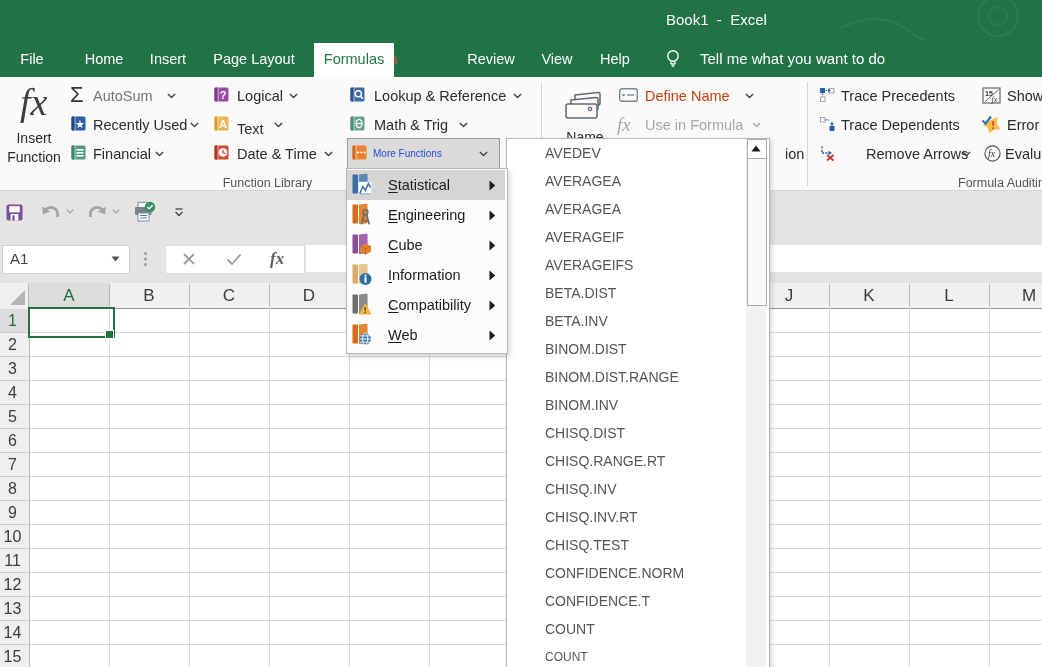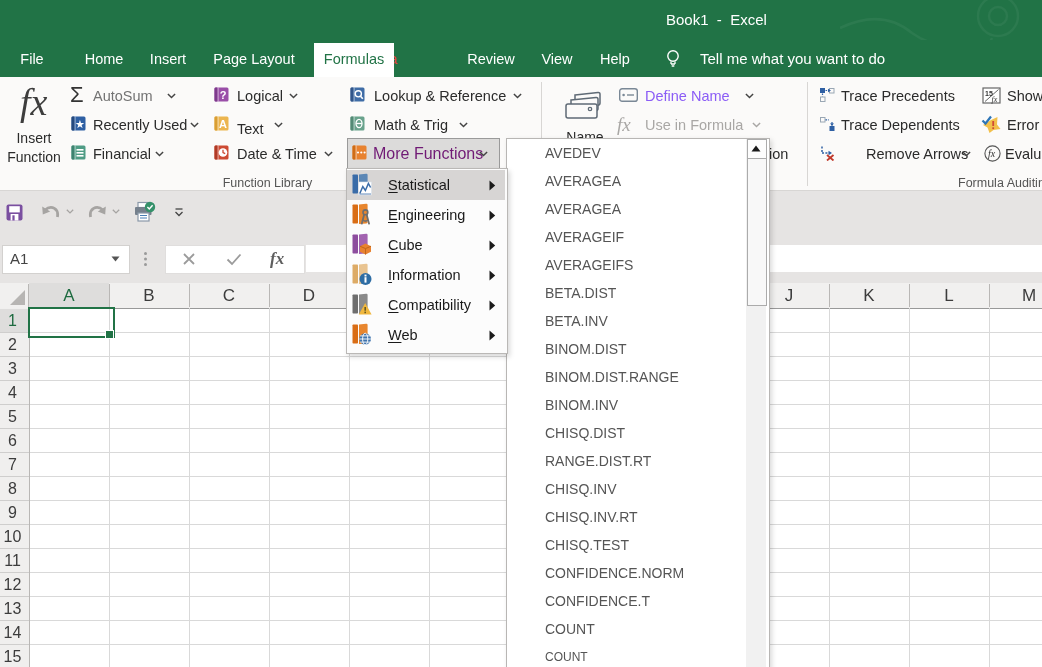--- a/index.html
+++ b/index.html
@@ -120,50 +120,50 @@
   </svg>
 <div class="abs" style="left:347px;top:138px;width:151px;height:30px;background:#dcdbda;border:1px solid #9a9a9a"></div>
 <svg class="abs" style="left:352px;top:145px" width="15" height="15" viewBox="0 0 15 15">
     <rect x="0.5" y="0.5" width="14" height="14" rx="1.5" fill="#e8822f"></rect>
     <rect x="0.5" y="0.5" width="3" height="14" rx="1" fill="#cf6c15"></rect>
     <rect x="3.6" y="0.5" width="1" height="14" fill="rgba(255,255,255,0.55)"></rect>
     <circle cx="6" cy="7.5" r="1.1" fill="#fff"></circle>
     <circle cx="9.3" cy="7.5" r="1.1" fill="#fff"></circle>
     <circle cx="12.6" cy="7.5" r="1.1" fill="#fff"></circle>
   </svg>
-<div class="abs" style="left:373px;top:145px;font-size:16px;color:#701a75;height:18px;line-height:18px;">More Functions</div>
+<div class="abs" style="left:373px;top:145px;font-size:10px;color:#1d4ed8;height:18px;line-height:18px;">More Functions</div>
 <svg class="abs" style="left:479px;top:151px" width="9" height="6" viewBox="0 0 8 5">
     <path d="M0.8 0.7 L4 3.9 L7.2 0.7" stroke="#444" stroke-width="1.3" fill="none"></path>
   </svg>
 <div class="abs" style="left:120px;top:174px;font-size:12.5px;color:#555;height:18px;line-height:18px;width:295px;text-align:center;">Function Library</div>
 <div class="abs" style="left:541px;top:82px;width:1px;height:104px;background:#d8d6d4"></div>
 <svg class="abs" style="left:562px;top:87px" width="46" height="42" viewBox="0 0 46 42">
     <g fill="#fbfaf9" stroke="#5f6a75" stroke-width="1.5">
       <path d="M13 8 L36 5.5 Q38 5.3 38 7.3 L38 16 Q38 18 36 18.2 L13 20.5 Z"></path>
       <path d="M9 13 L34 10.5 Q36 10.3 36 12.3 L36 21.5 Q36 23.5 34 23.7 L9 26 Z"></path>
       <rect x="4" y="17" width="31" height="14" rx="2"></rect>
     </g>
     <circle cx="28" cy="22" r="1.7" fill="none" stroke="#5f6a75" stroke-width="1.3"></circle>
   </svg>
 <div class="abs" style="left:558px;top:128px;font-size:14px;color:#2b2b2b;height:18px;line-height:18px;width:54px;text-align:center;">Name</div>
 <svg class="abs" style="left:619px;top:88px" width="19" height="14" viewBox="0 0 19 14">
     <rect x="0.7" y="0.7" width="17.6" height="12.6" rx="2.4" fill="none" stroke="#7a8896" stroke-width="1.4"></rect>
     <circle cx="4.6" cy="7" r="1.3" fill="#7a8896"></circle>
     <path d="M8 7 H15" stroke="#7a8896" stroke-width="1.4"></path>
   </svg>
-<div class="abs" style="left:645px;top:87px;font-size:14.5px;color:#8b5cf6;height:18px;line-height:18px;text-align:right;">Define Name</div>
+<div class="abs" style="left:645px;top:87px;font-size:14.5px;color:#c2410c;height:18px;line-height:18px;text-align:right;">Define Name</div>
 <svg class="abs" style="left:745px;top:93px" width="9" height="6" viewBox="0 0 8 5">
     <path d="M0.8 0.7 L4 3.9 L7.2 0.7" stroke="#444" stroke-width="1.3" fill="none"></path>
   </svg>
 <div class="abs" style="left:617px;top:113px;font-size:19px;color:#a9a7a5;height:24px;line-height:24px;"><i style="font-family:'Liberation Serif',serif">fx</i></div>
 <div class="abs" style="left:645px;top:116px;font-size:14.5px;color:#a9a7a5;height:18px;line-height:18px;">Use in Formula</div>
 <svg class="abs" style="left:752px;top:122px" width="9" height="6" viewBox="0 0 8 5">
     <path d="M0.8 0.7 L4 3.9 L7.2 0.7" stroke="#a9a7a5" stroke-width="1.3" fill="none"></path>
   </svg>
-<div class="abs" style="left:769px;top:145px;font-size:14.5px;color:#2b2b2b;height:18px;line-height:18px;">ion</div>
+<div class="abs" style="left:769px;top:145px;font-size:14.5px;color:#2b2b2b;height:18px;line-height:18px;padding-left:16px;">ion</div>
 <div class="abs" style="left:807px;top:82px;width:1px;height:104px;background:#d8d6d4"></div>
 <svg class="abs" style="left:819px;top:87px" width="17" height="16" viewBox="0 0 17 16">
     <rect x="1" y="1" width="5" height="5" fill="#2e5fa3"></rect>
     <rect x="10.5" y="1.5" width="4.5" height="4.5" fill="none" stroke="#9aa7b4" stroke-width="1"></rect>
     <rect x="1.5" y="10" width="4.5" height="4.5" fill="none" stroke="#9aa7b4" stroke-width="1"></rect>
     <path d="M6.5 3.5 H9.8 M3.5 6.5 V9.5" stroke="#2e5fa3" stroke-width="1.2" stroke-dasharray="1.6 1.2"></path>
     <path d="M9 1.8 L12 3.5 L9 5.2 Z" fill="#2e5fa3"></path>
   </svg>
 <div class="abs" style="left:841px;top:87px;font-size:14.5px;color:#2b2b2b;height:18px;line-height:18px;">Trace Precedents</div>
 <svg class="abs" style="left:819px;top:116px" width="17" height="16" viewBox="0 0 17 16">
@@ -350,21 +350,21 @@
 <div class="abs" style="left:545px;top:171px;font-size:14px;color:#555;height:20px;line-height:20px;">AVERAGEA</div>
 <div class="abs" style="left:545px;top:199px;font-size:14px;color:#555;height:20px;line-height:20px;">AVERAGEA</div>
 <div class="abs" style="left:545px;top:227px;font-size:14px;color:#555;height:20px;line-height:20px;">AVERAGEIF</div>
 <div class="abs" style="left:545px;top:255px;font-size:14px;color:#555;height:20px;line-height:20px;">AVERAGEIFS</div>
 <div class="abs" style="left:545px;top:283px;font-size:14px;color:#555;height:20px;line-height:20px;">BETA.DIST</div>
 <div class="abs" style="left:545px;top:311px;font-size:14px;color:#555;height:20px;line-height:20px;">BETA.INV</div>
 <div class="abs" style="left:545px;top:339px;font-size:14px;color:#555;height:20px;line-height:20px;">BINOM.DIST</div>
 <div class="abs" style="left:545px;top:367px;font-size:14px;color:#555;height:20px;line-height:20px;">BINOM.DIST.RANGE</div>
 <div class="abs" style="left:545px;top:395px;font-size:14px;color:#555;height:20px;line-height:20px;">BINOM.INV</div>
 <div class="abs" style="left:545px;top:423px;font-size:14px;color:#555;height:20px;line-height:20px;">CHISQ.DIST</div>
-<div class="abs" style="left:545px;top:451px;font-size:14px;color:#555;height:20px;line-height:20px;">RANGE.DIST.RT</div>
+<div class="abs" style="left:545px;top:451px;font-size:14px;color:#555;height:20px;line-height:20px;">CHISQ.RANGE.RT</div>
 <div class="abs" style="left:545px;top:479px;font-size:14px;color:#555;height:20px;line-height:20px;">CHISQ.INV</div>
 <div class="abs" style="left:545px;top:507px;font-size:14px;color:#555;height:20px;line-height:20px;">CHISQ.INV.RT</div>
 <div class="abs" style="left:545px;top:535px;font-size:14px;color:#555;height:20px;line-height:20px;">CHISQ.TEST</div>
 <div class="abs" style="left:545px;top:563px;font-size:14px;color:#555;height:20px;line-height:20px;">CONFIDENCE.NORM</div>
 <div class="abs" style="left:545px;top:591px;font-size:14px;color:#555;height:20px;line-height:20px;">CONFIDENCE.T</div>
 <div class="abs" style="left:545px;top:619px;font-size:14px;color:#555;height:20px;line-height:20px;">COUNT</div>
 <div class="abs" style="left:545px;top:647px;font-size:12px;color:#555;height:20px;line-height:20px;">COUNT</div>
 <div class="abs" style="left:746px;top:139px;width:20px;height:528px;background:#f1f1f1"></div>
 <div class="abs" style="left:747px;top:139px;width:18px;height:19px;background:#fdfdfd;border:1px solid #ababab"></div>
 <svg class="abs" style="left:751px;top:145px" width="10" height="7" viewBox="0 0 10 7">

